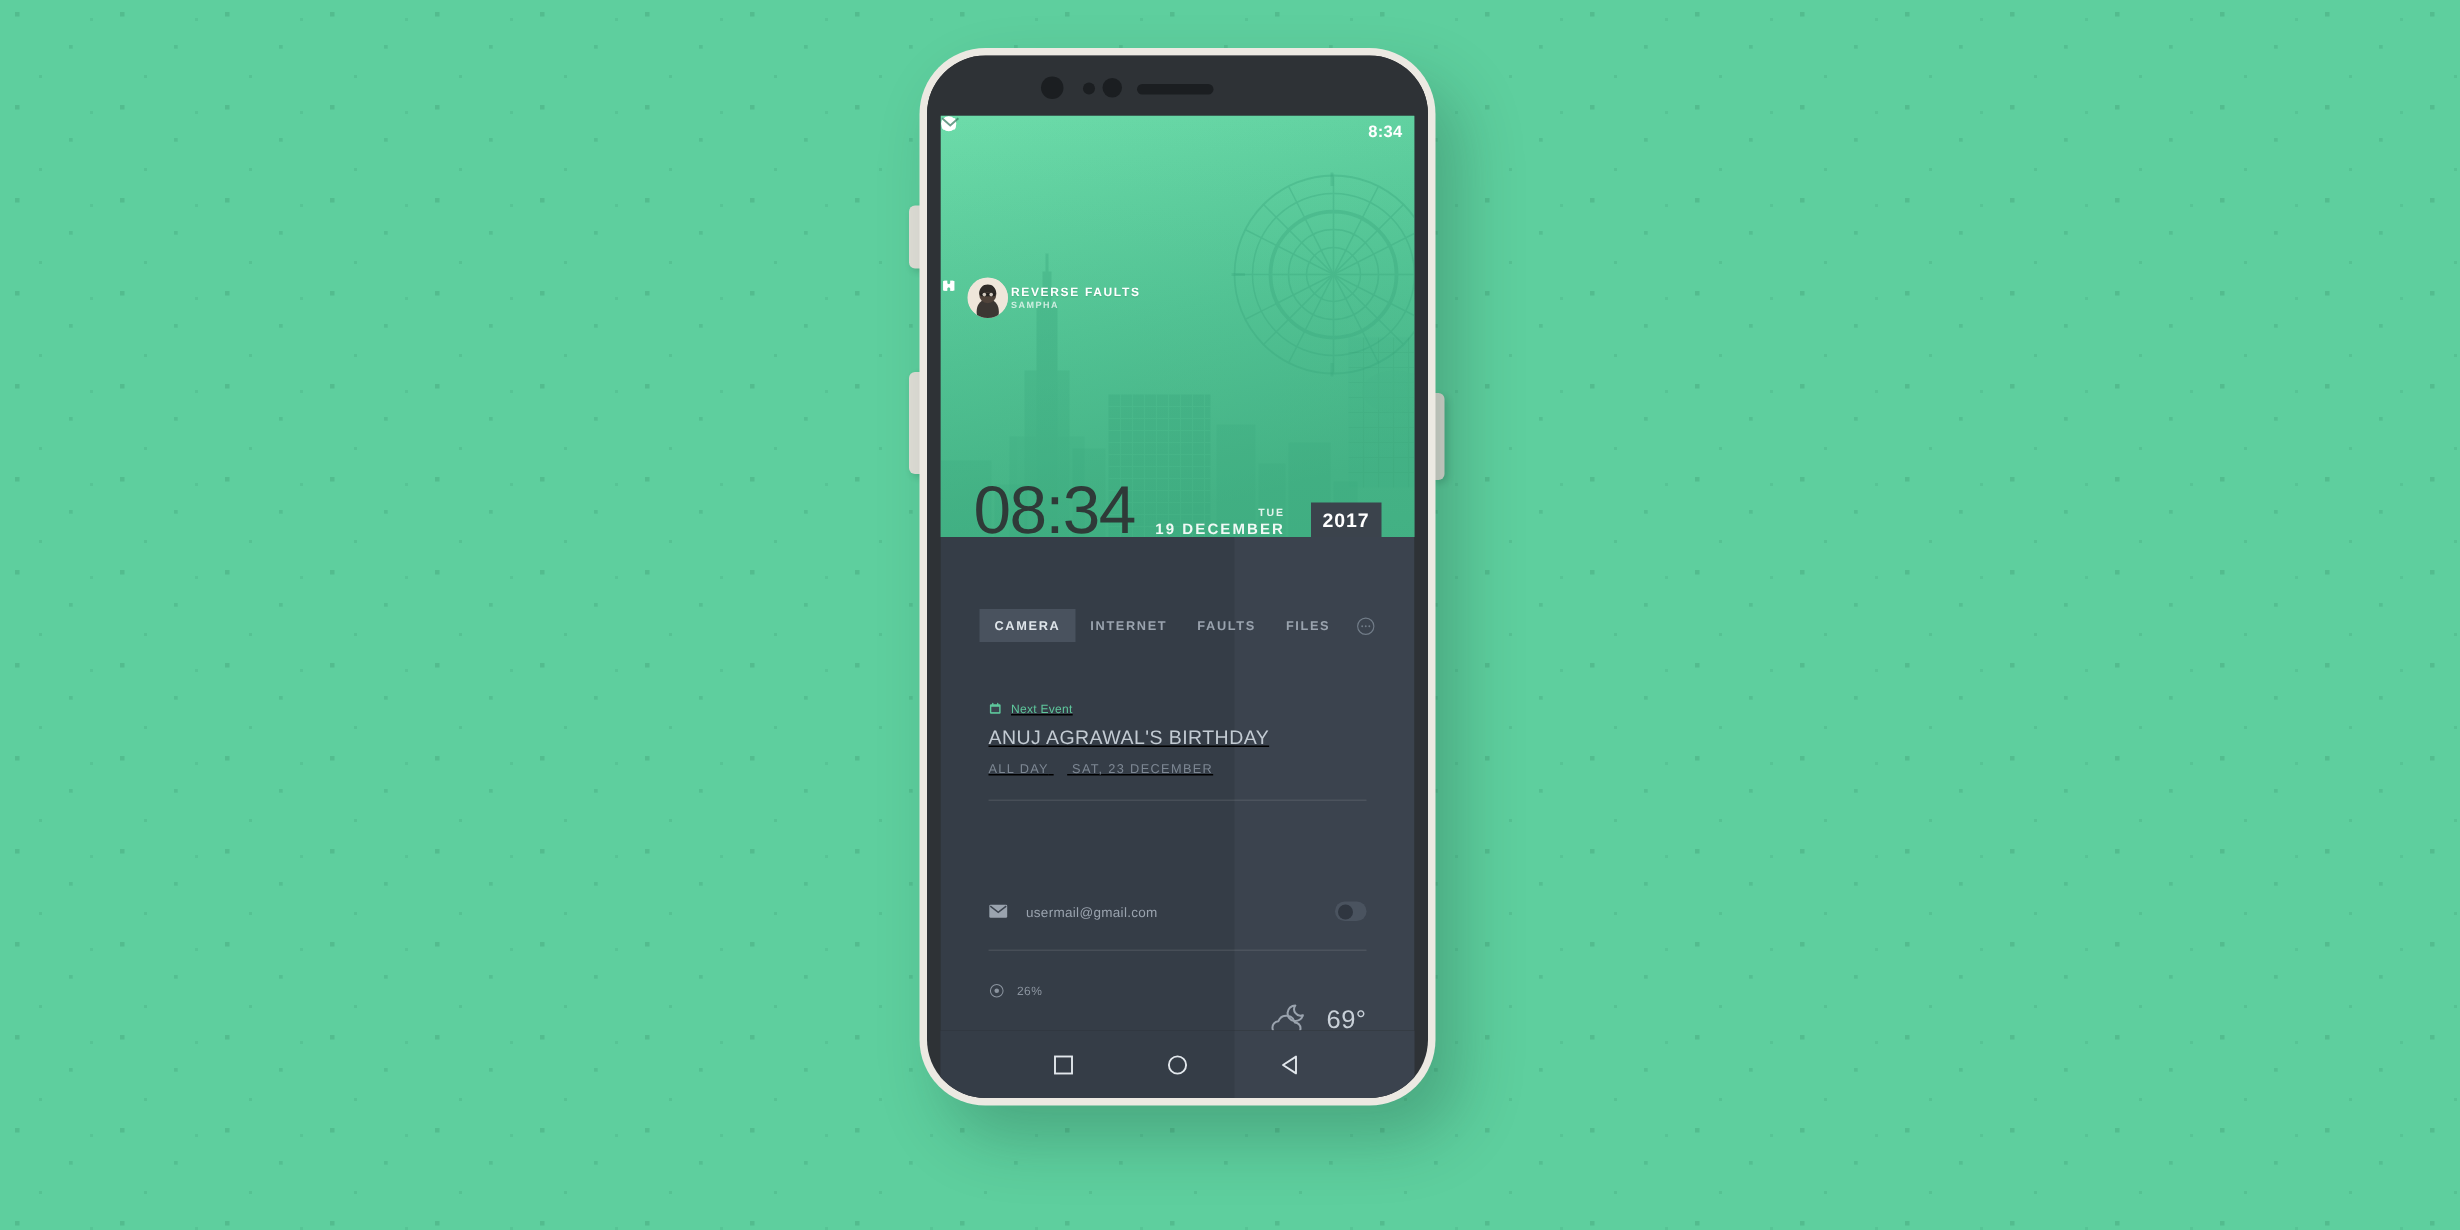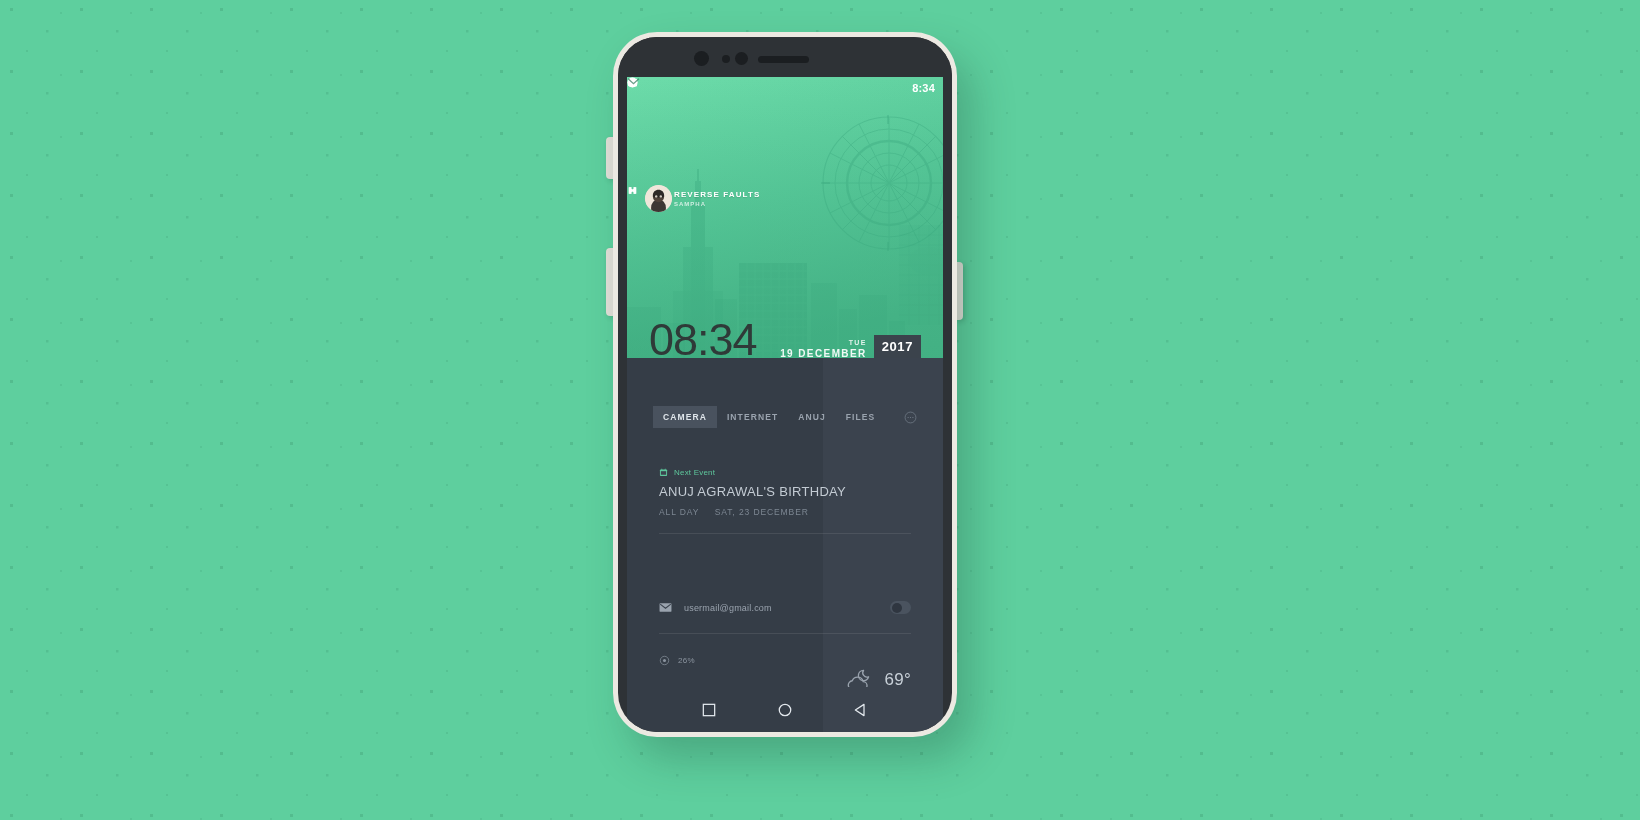--- a/index.html
+++ b/index.html
@@ -146,21 +146,21 @@
     z-index: 4;
   }
   #clock-time {
     font-size: 45px; font-weight: 300;
     color: #2f3a38;
     letter-spacing: -1px;
     line-height: .95;
     font-family: "Liberation Sans", sans-serif;
   }
   #date-block {
-    margin-left: auto; display: flex; align-items: flex-end; gap: 7px;
+    margin-left: auto; display: flex; align-items: flex-end; gap: 17px;
     padding-bottom: 3px;
   }
   #date-col { text-align: right; }
   #date-dow {
     color: rgba(255,255,255,.85); font-size: 7px; font-weight: bold;
     letter-spacing: 1.3px;
   }
   #date-dm {
     color: rgba(255,255,255,.92); font-size: 10px; font-weight: bold;
     letter-spacing: 1.4px; margin-top: 2px;
@@ -200,20 +200,21 @@
   .tab.active {
     color: #dfe5ea;
     background: #49525e;
   }
   #tab-more-icon { margin-left: auto; }
 
   
   #event-section {
     position: absolute; left: 0; right: 0; top: 110px;
     padding: 0 32px;
+    text-decoration: underline;
   }
   #event-head { display: flex; align-items: center; gap: 6px; }
   #event-label {
     color: #5ec79c; font-size: 8px; letter-spacing: .2px;
   }
   #event-title {
     color: #c3cbd3; font-size: 13px; font-weight: 300;
     letter-spacing: .3px; margin-top: 7px; white-space: nowrap;
   }
   #event-sub {
@@ -473,21 +474,21 @@
           <div id="panel-shade"></div>
 
           <div id="tabs">
             <div class="tab active">
               <span>CAMERA</span>
             </div>
             <div class="tab">
               <span>INTERNET</span>
             </div>
             <div class="tab">
-              <span>ANUJ</span>
+              <span>FAULTS</span>
             </div>
             <div class="tab">
               <span>FILES</span>
             </div>
             <svg id="tab-more-icon" width="13" height="13" viewBox="0 0 24 24">
               <circle cx="12" cy="12" r="10" fill="none" stroke="#717c88" stroke-width="1.4"></circle>
               <circle cx="7.6" cy="12" r="1.15" fill="#717c88"></circle>
               <circle cx="12" cy="12" r="1.15" fill="#717c88"></circle>
               <circle cx="16.4" cy="12" r="1.15" fill="#717c88"></circle>
             </svg>

